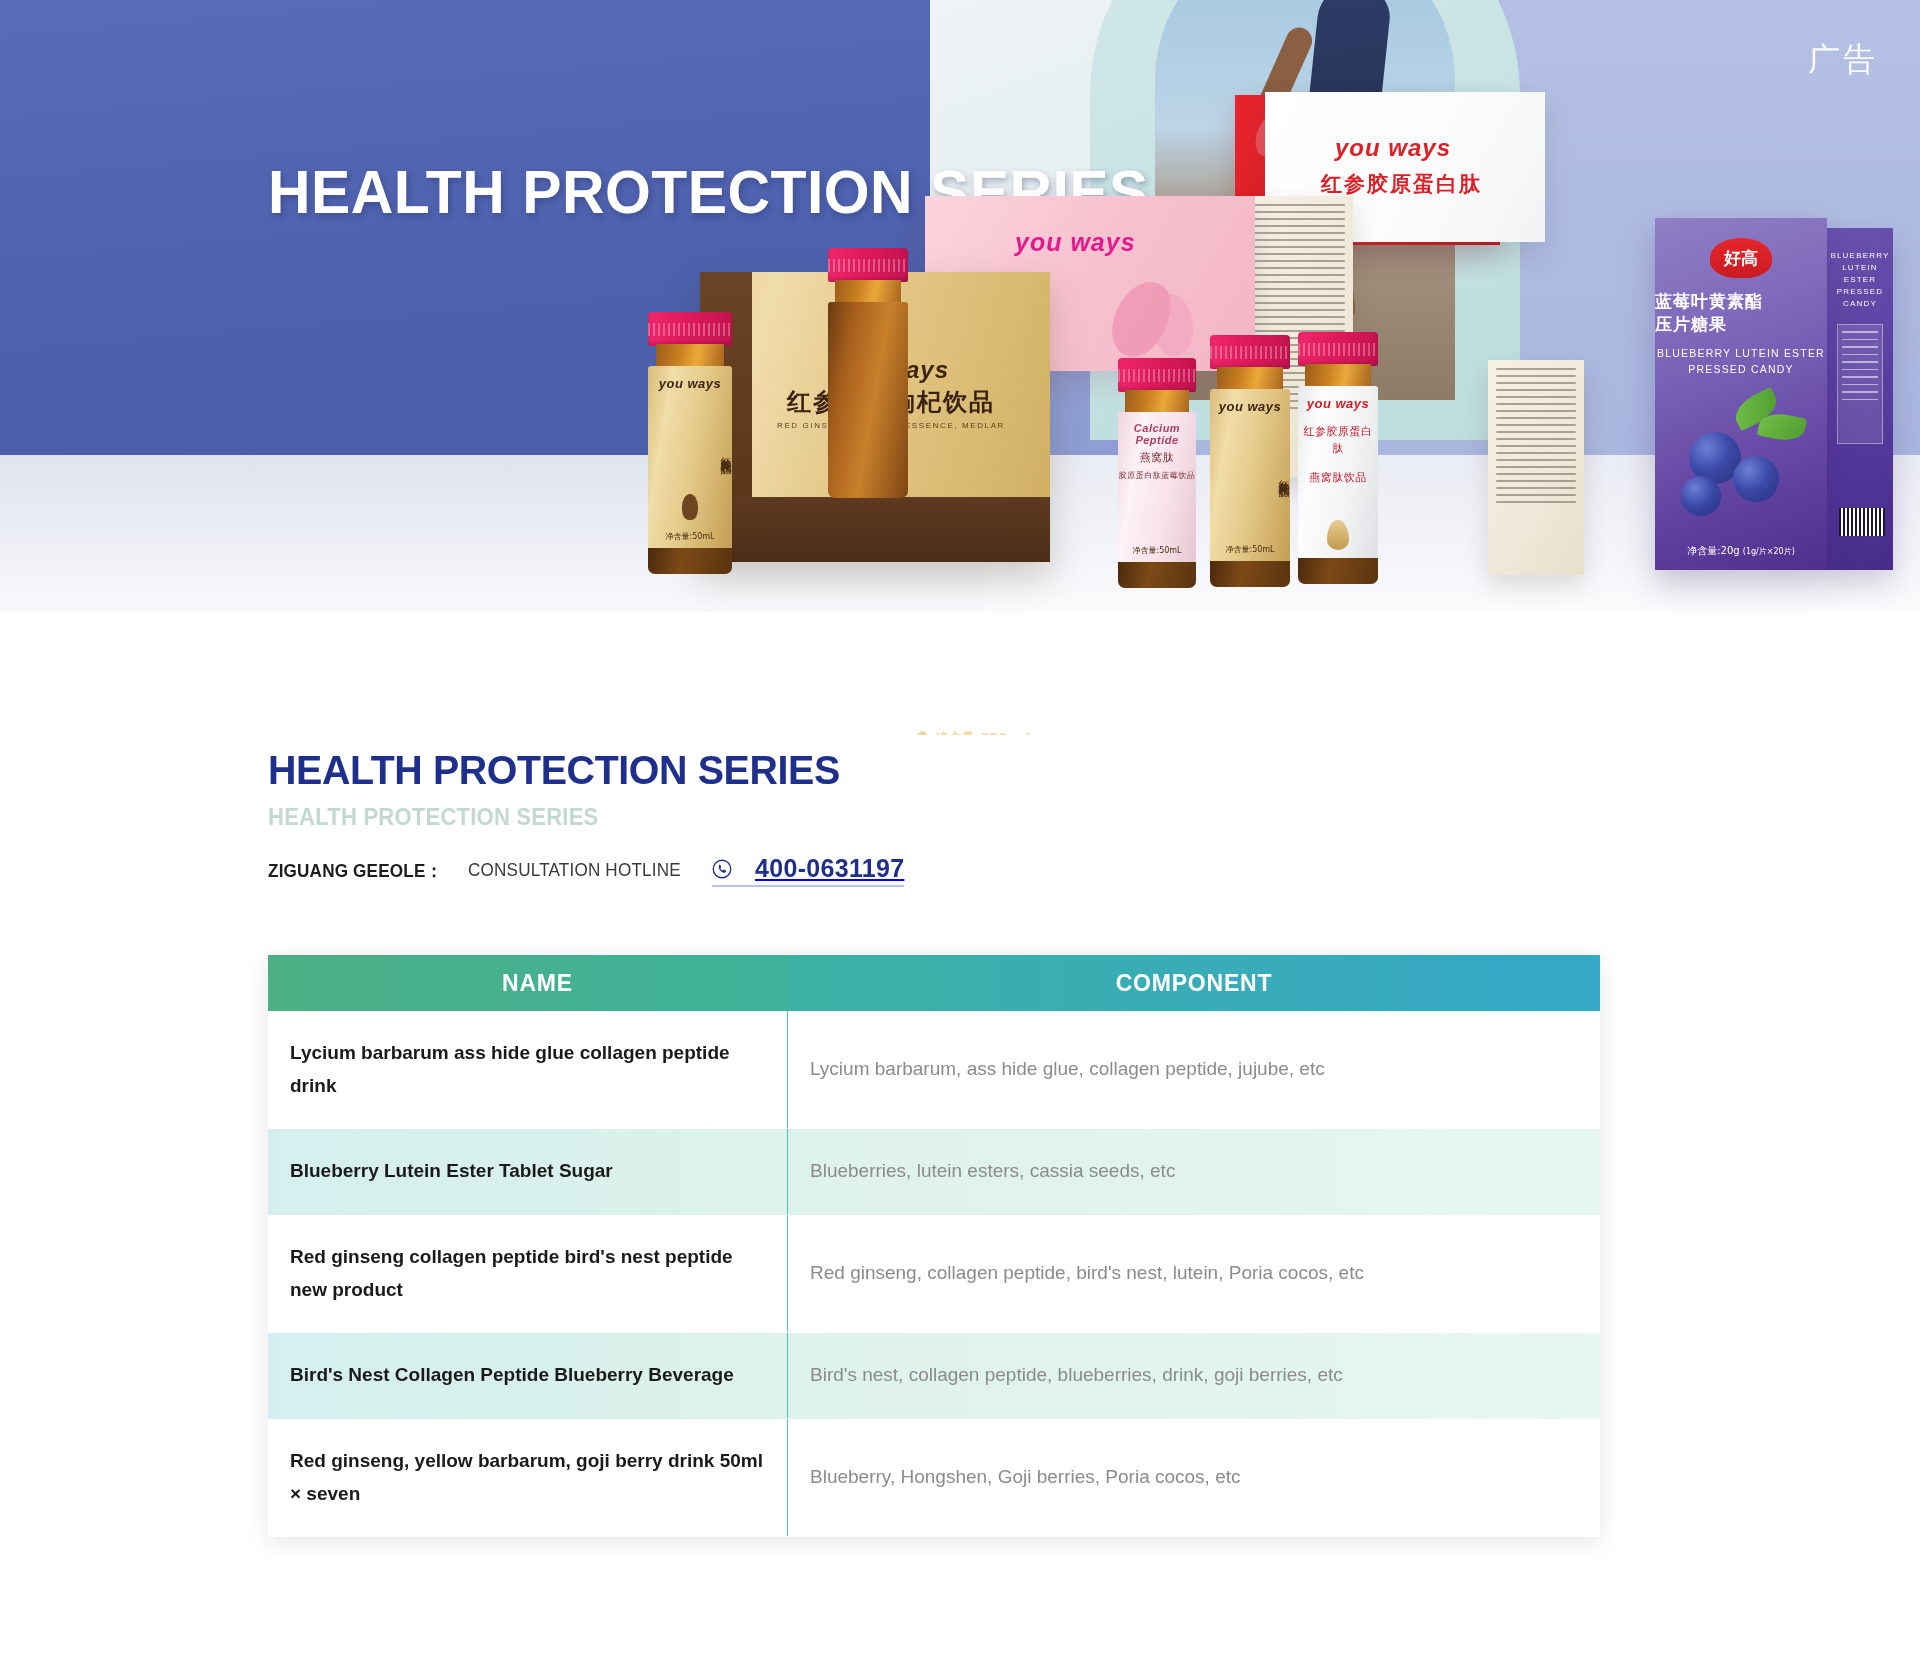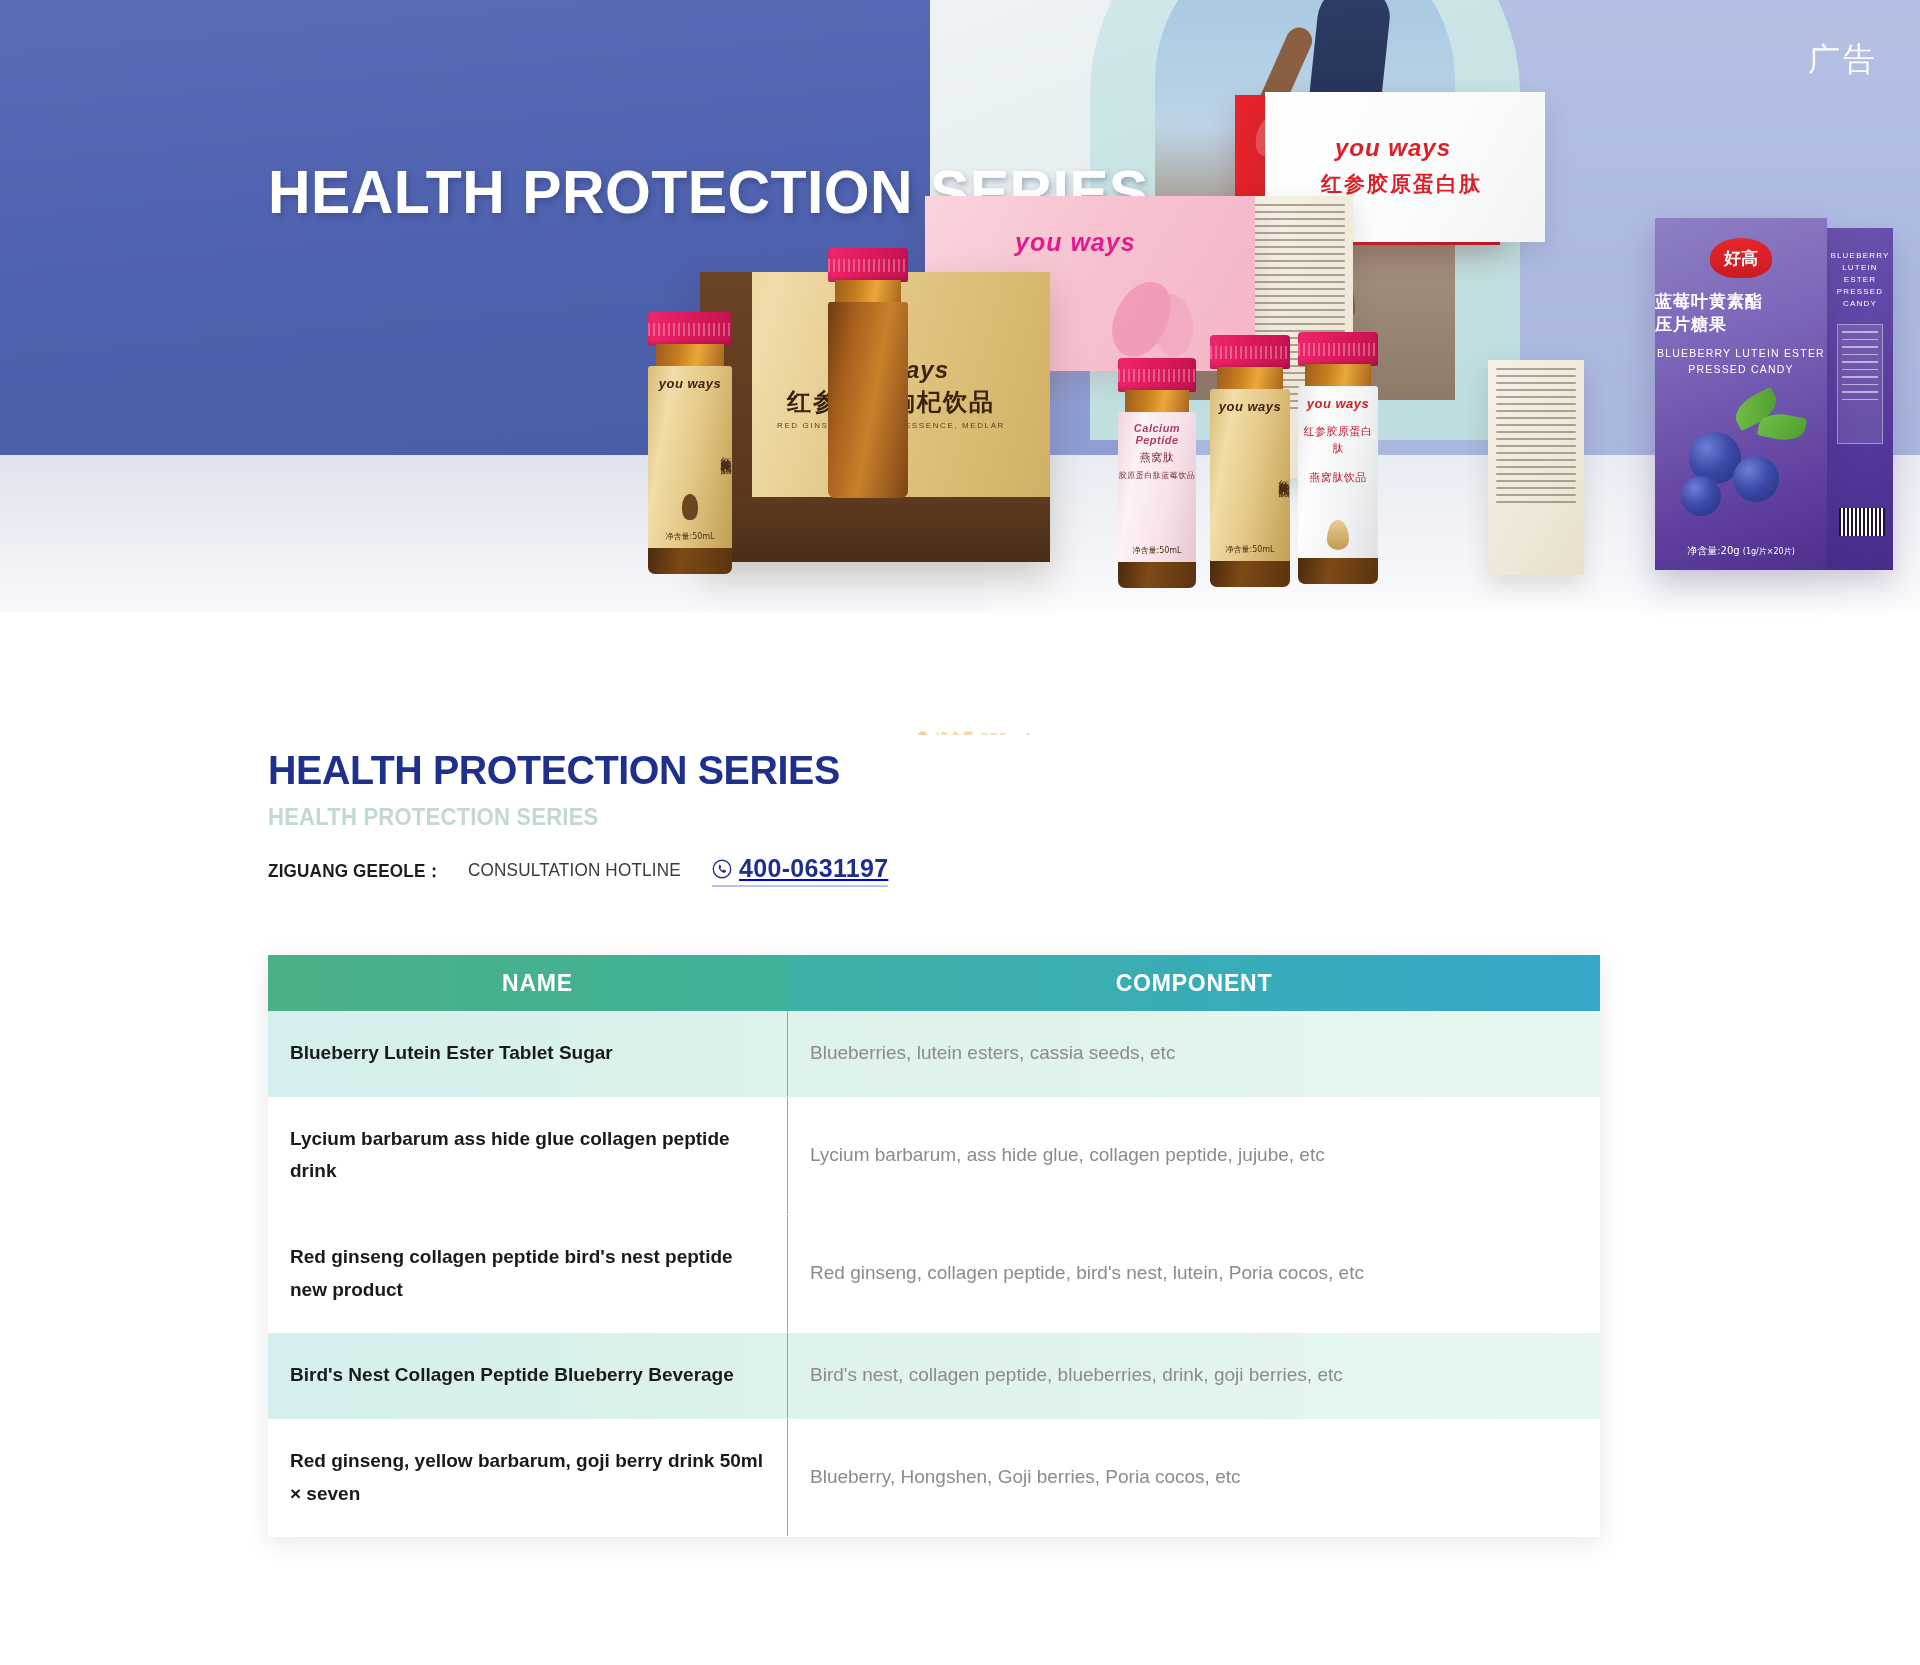--- a/index.html
+++ b/index.html
@@ -359,21 +359,21 @@
   }
   .brandline {
     font-size:18px; font-weight:bold; color:#1d1d1d; letter-spacing:.2px;
     transform:scaleX(.95); transform-origin:left center;
   }
   .hotline {
     margin-left:16px; font-size:18px; color:#3a3a3a; letter-spacing:.2px;
     transform:scaleX(.95); transform-origin:left center;
   }
   .phone-wrap {
-    margin-left:20px; display:flex; align-items:center; gap:7px;
+    margin-left:20px; display:flex; align-items:center; gap:23px;
     border-bottom:2px solid #b9c2e8; padding-bottom:2px;justify-content:flex-end;
   }
   .phone-icon { width:20px; height:20px; flex:0 0 20px; }
   .phone-num {
     font-size:25px; font-weight:bold; color:#1f2f8c; letter-spacing:.3px;
   }
 
   
   .tbl {
     position:absolute; left:268px; top:955px;
@@ -631,29 +631,29 @@
     </a>
   </div>
 </div>
 
 <div class="tbl">
   <div class="tbl-head">
     <div class="th th-name">NAME</div>
     <div class="th th-comp">COMPONENT</div>
   </div>
 
+  <div class="tr odd">
+    <div class="td td-name">Lycium barbarum ass hide glue collagen peptide drink</div>
+    <div class="td td-comp">Lycium barbarum, ass hide glue, collagen peptide, jujube, etc</div>
+  </div>
   <div class="tr even">
     <div class="td td-name">Blueberry Lutein Ester Tablet Sugar</div>
     <div class="td td-comp">Blueberries, lutein esters, cassia seeds, etc</div>
   </div>
   <div class="tr odd">
-    <div class="td td-name">Lycium barbarum ass hide glue collagen peptide drink</div>
-    <div class="td td-comp">Lycium barbarum, ass hide glue, collagen peptide, jujube, etc</div>
-  </div>
-  <div class="tr odd">
     <div class="td td-name">Red ginseng collagen peptide bird's nest peptide new product</div>
     <div class="td td-comp">Red ginseng, collagen peptide, bird's nest, lutein, Poria cocos, etc</div>
   </div>
   <div class="tr even">
     <div class="td td-name">Bird's Nest Collagen Peptide Blueberry Beverage</div>
     <div class="td td-comp">Bird's nest, collagen peptide, blueberries, drink, goji berries, etc</div>
   </div>
   <div class="tr odd">
     <div class="td td-name">Red ginseng, yellow barbarum, goji berry drink 50ml × seven</div>
     <div class="td td-comp">Blueberry, Hongshen, Goji berries, Poria cocos, etc</div>

